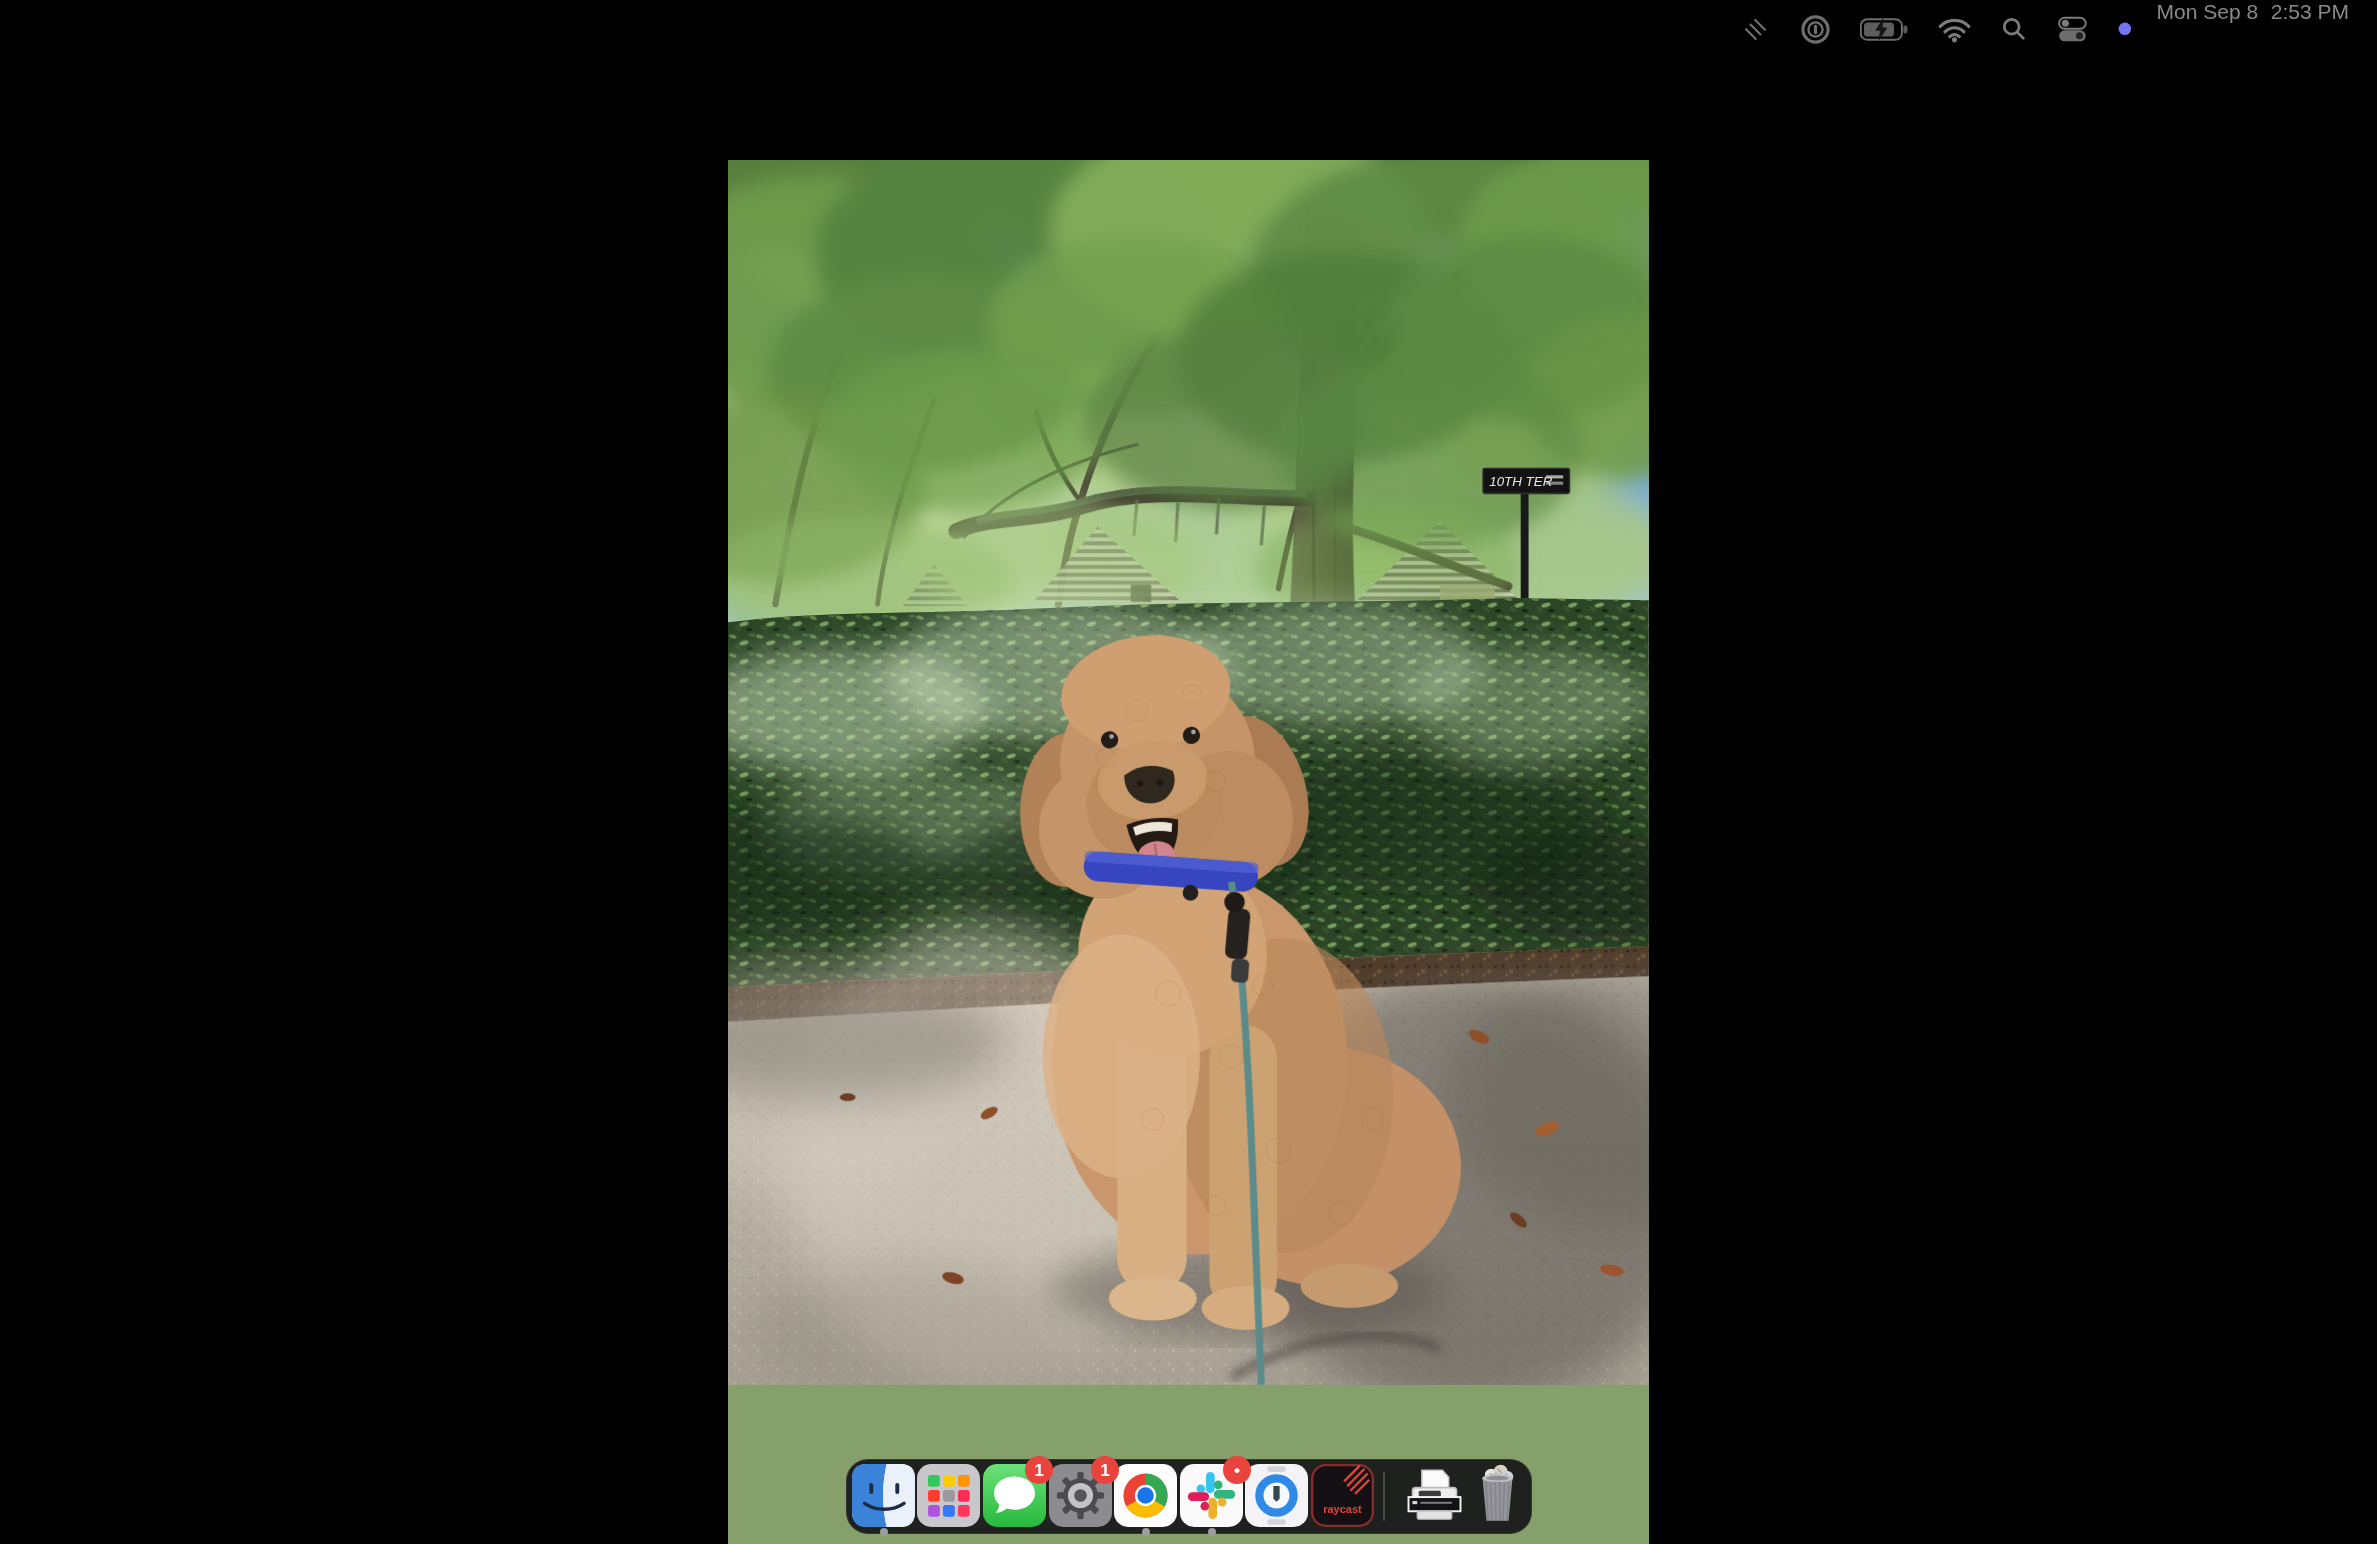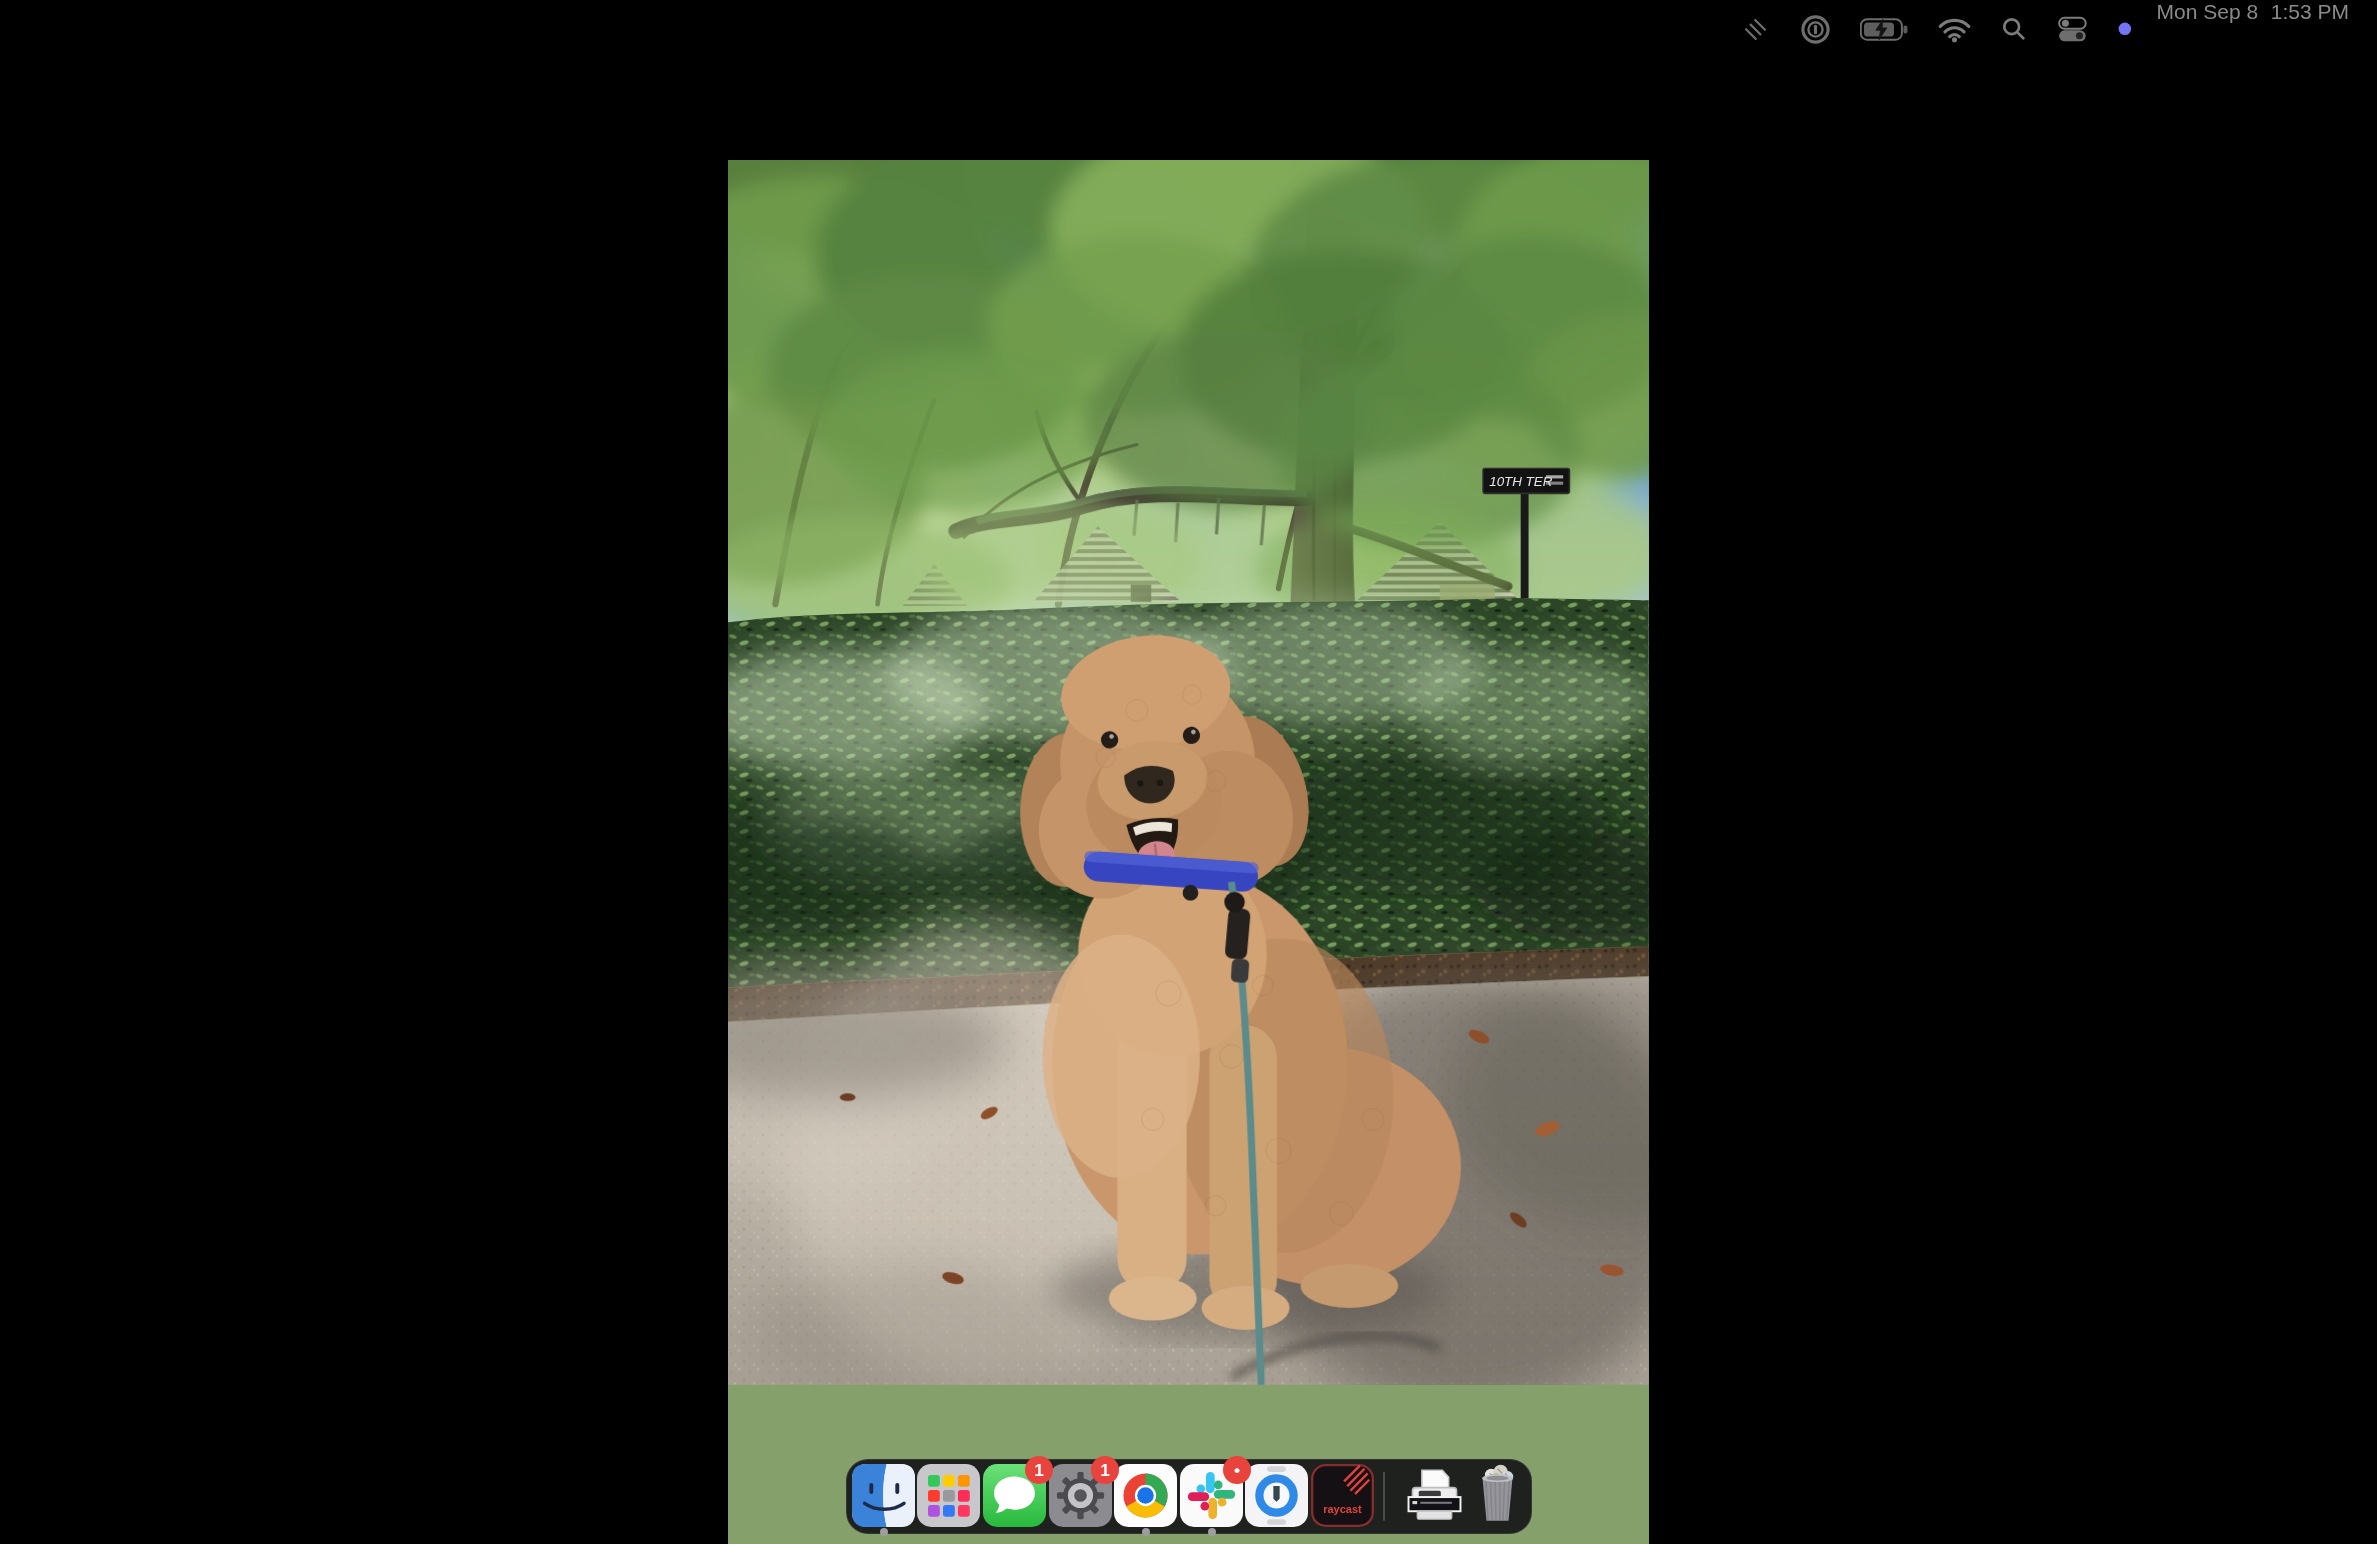--- a/index.html
+++ b/index.html
@@ -81,21 +81,21 @@
         <circle cx="30" cy="29" r="4.5" fill="#222"></circle>
       </svg>
     </div>
     <div class="st-ico" style="padding:0 11px;">
       <svg width="15.7" height="15.7" viewBox="0 0 20 20">
           <circle cx="10" cy="10" r="8" fill="#7476f1"></circle>
         </svg>
     </div>
     <div class="clock">
       <span>Mon Sep 8</span>
-      <span>1:53 PM</span>
+      <span>2:53 PM</span>
     </div>
   </div>
 </div>
 
 <div class="photo">
 <svg width="921" height="1225" viewBox="0 0 1171 1558">
   <defs>
     <linearGradient id="sky" x1="0" y1="0" x2="0" y2="1">
       <stop offset="0" stop-color="#4c86cf"></stop>
           <stop offset=".6" stop-color="#6ea3dd"></stop>

